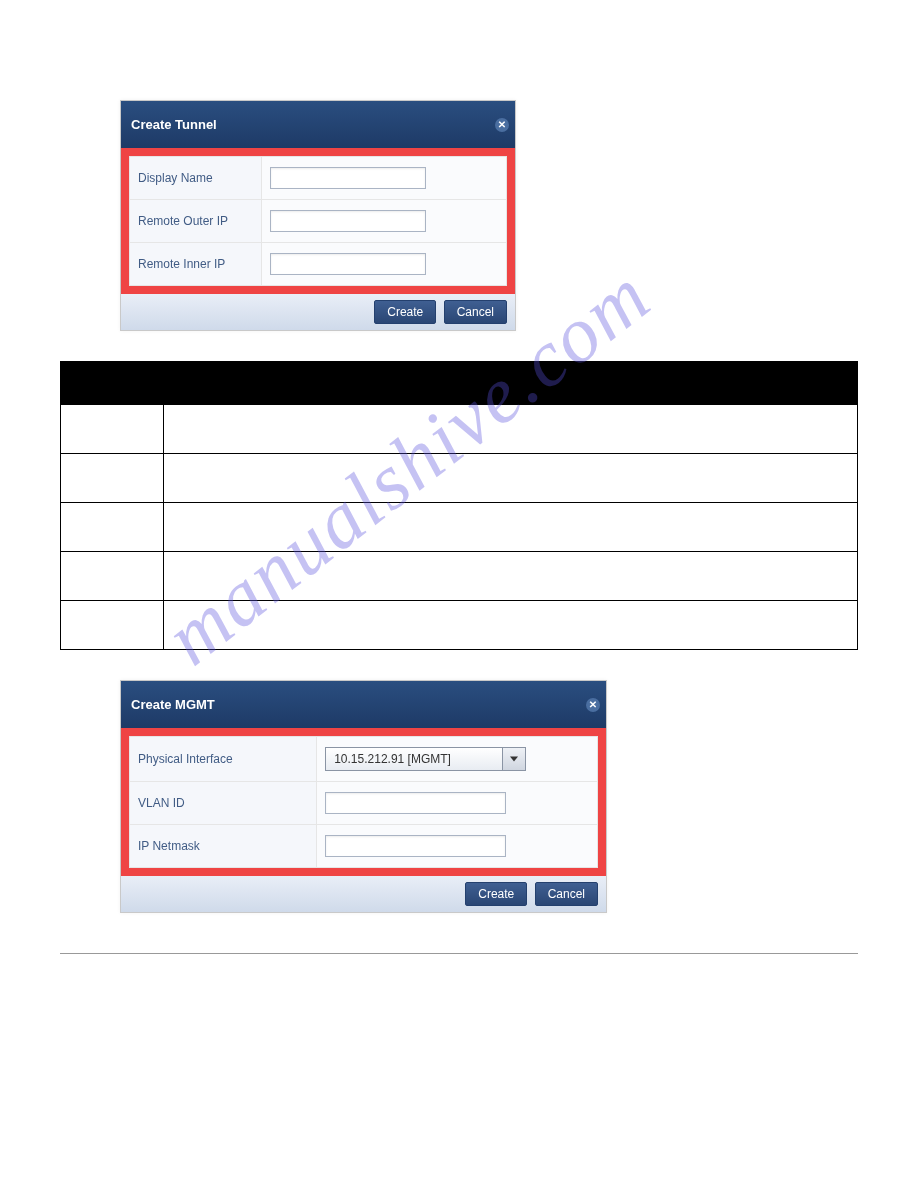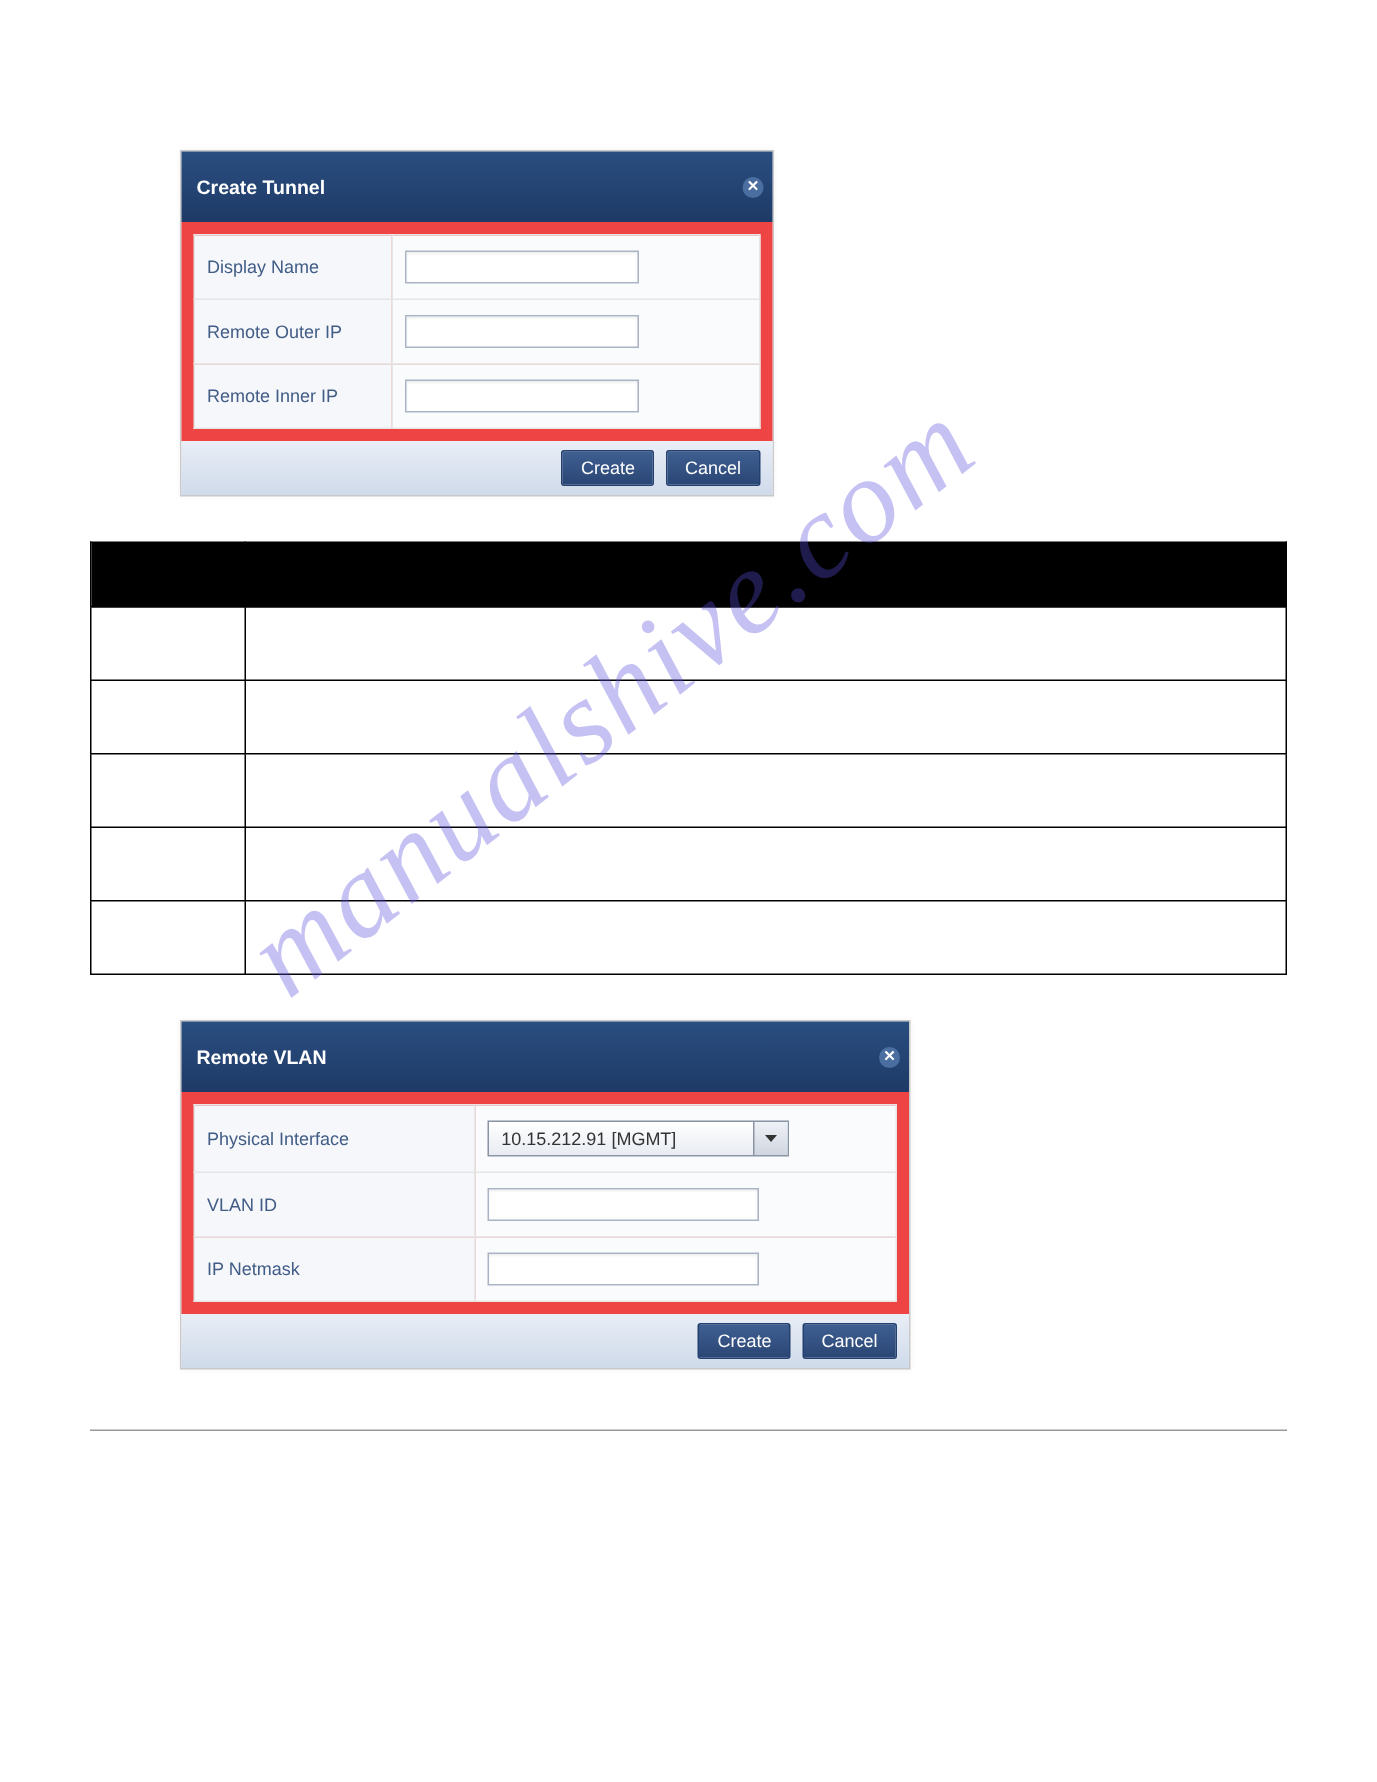--- a/index.html
+++ b/index.html
@@ -218,21 +218,21 @@
       <tr>
         <td class="col1"></td>
         <td></td>
       </tr>
     </tbody>
       </table>
   </div>
 
   <div class="dialog vlan">
     <div class="dialog-header">
-      <span>Remote VLAN</span>
+      <span>Create MGMT</span>
       <span class="dialog-close">✕</span>
     </div>
     <div class="dialog-body">
       <table class="form-table">
         <tbody>
             <tr>
           <td class="label-cell">Physical Interface</td>
           <td>
             <span class="select-wrap">
               <span class="select-value">10.15.212.91 [MGMT]</span>

